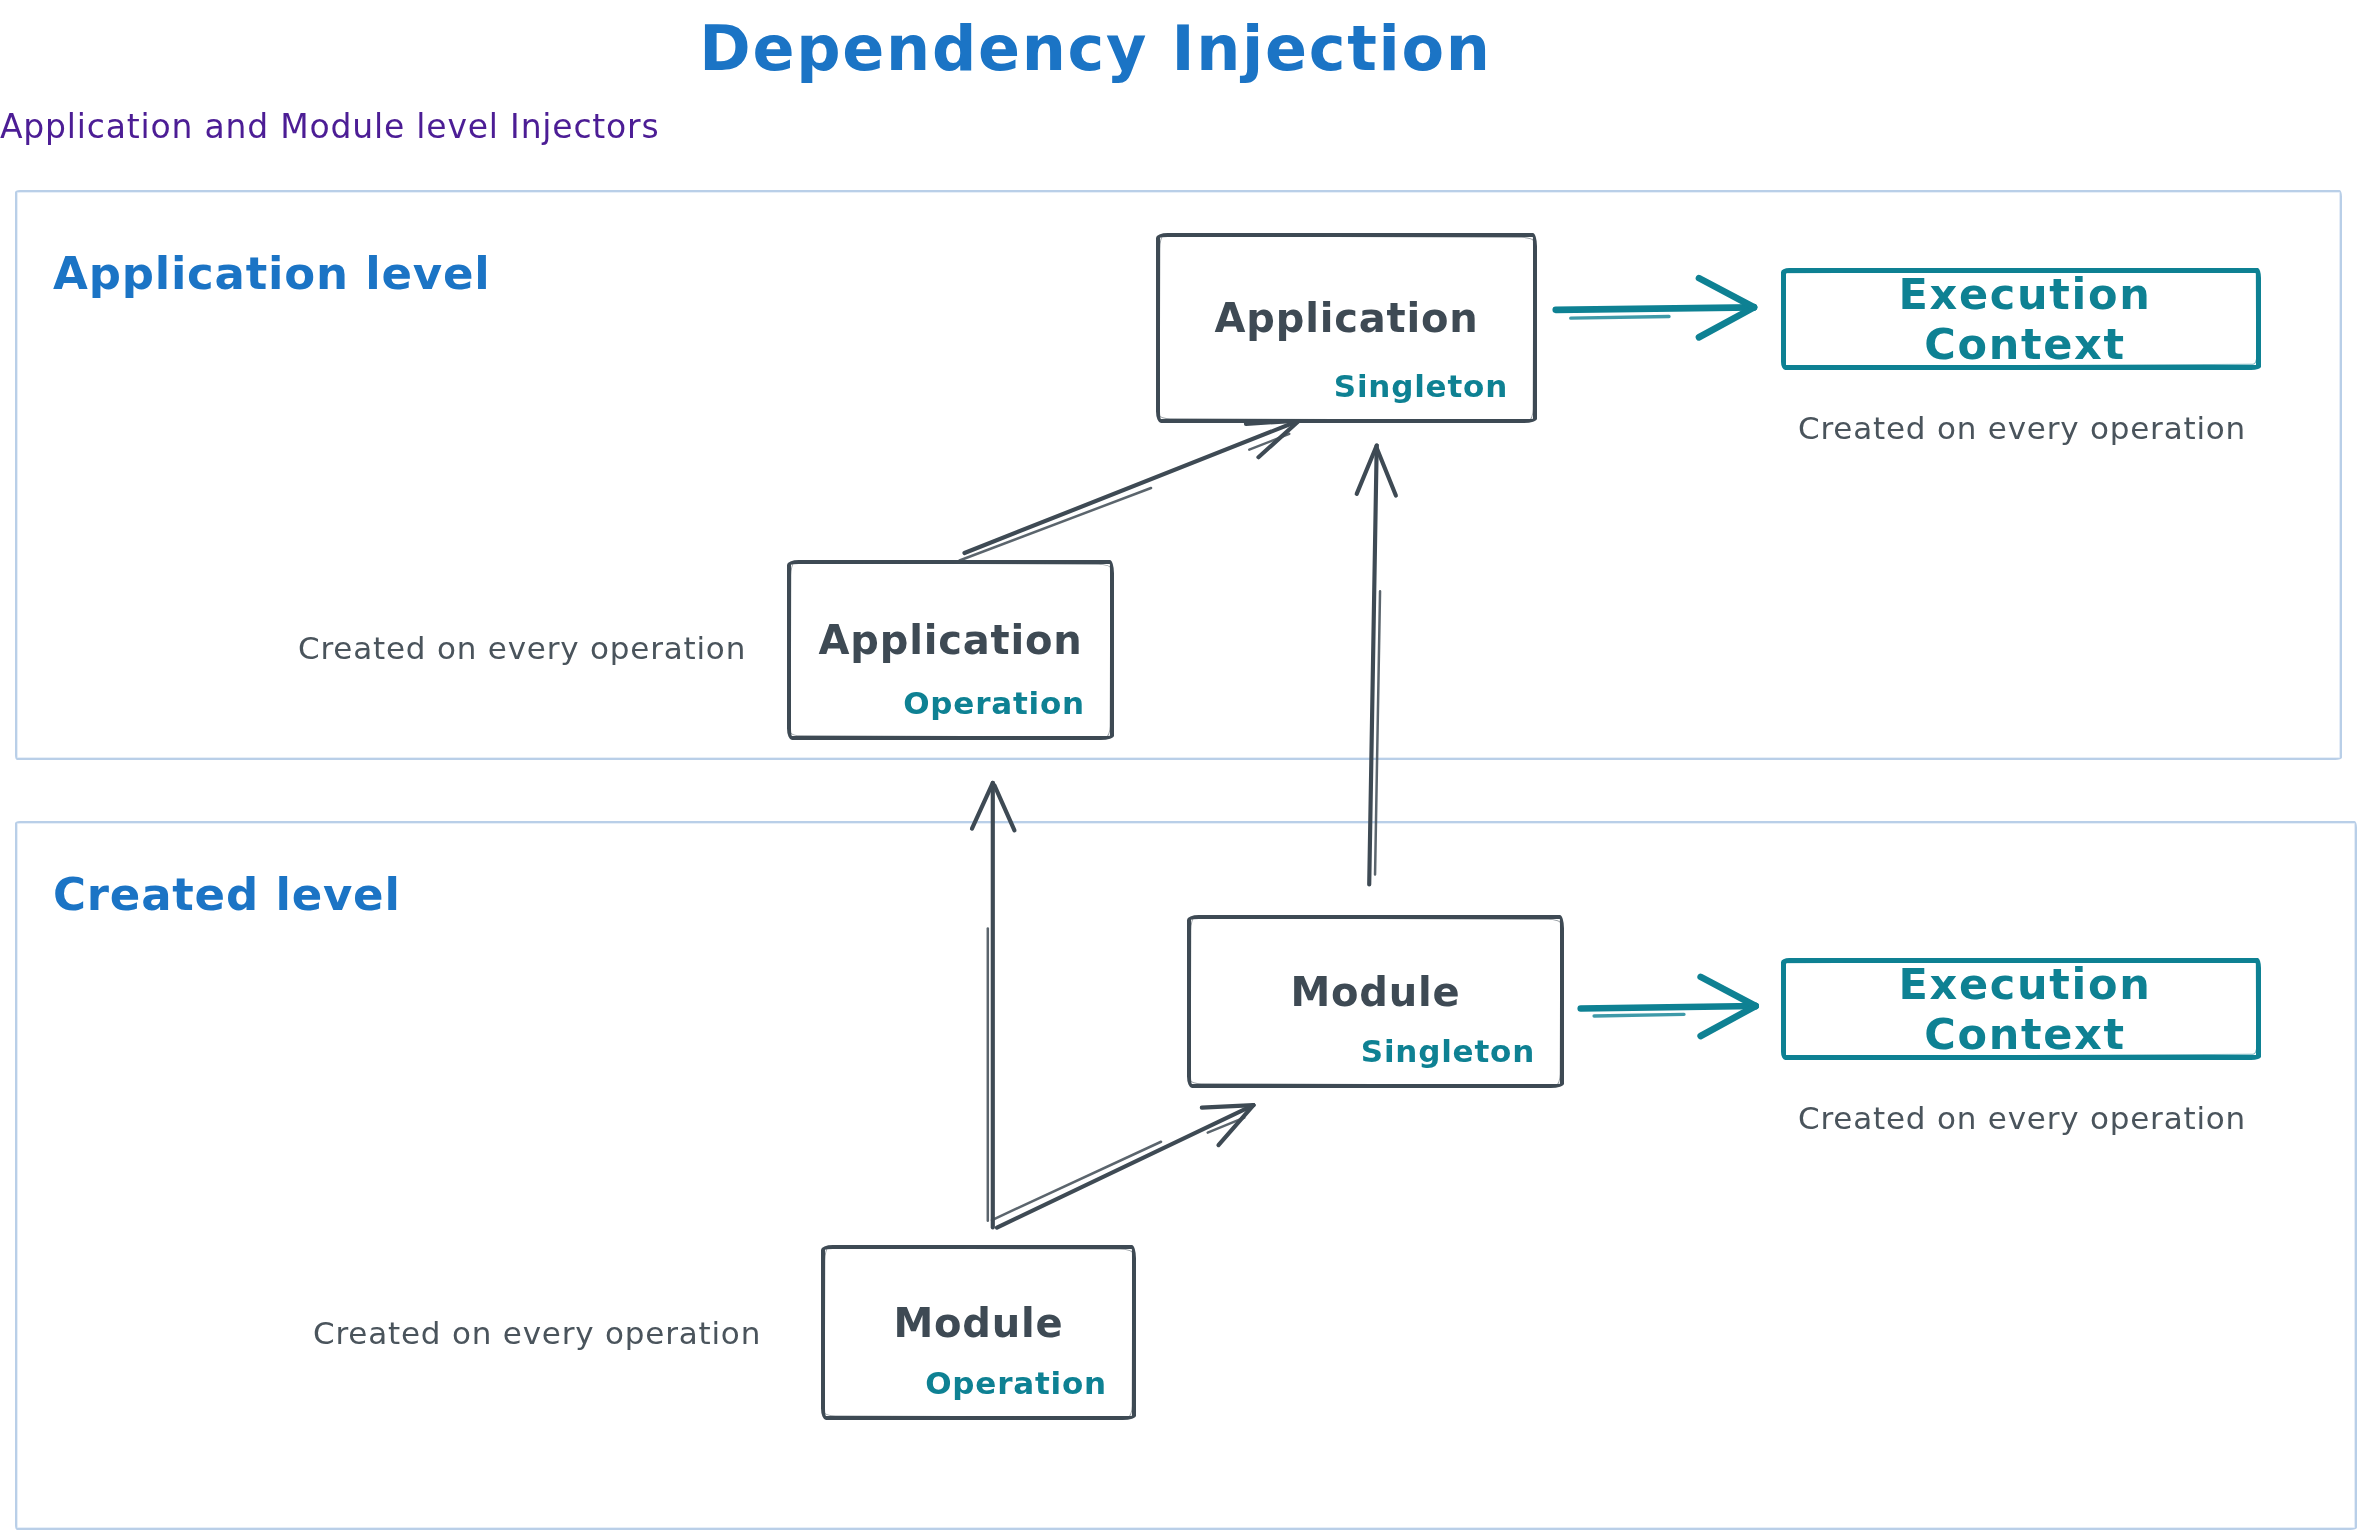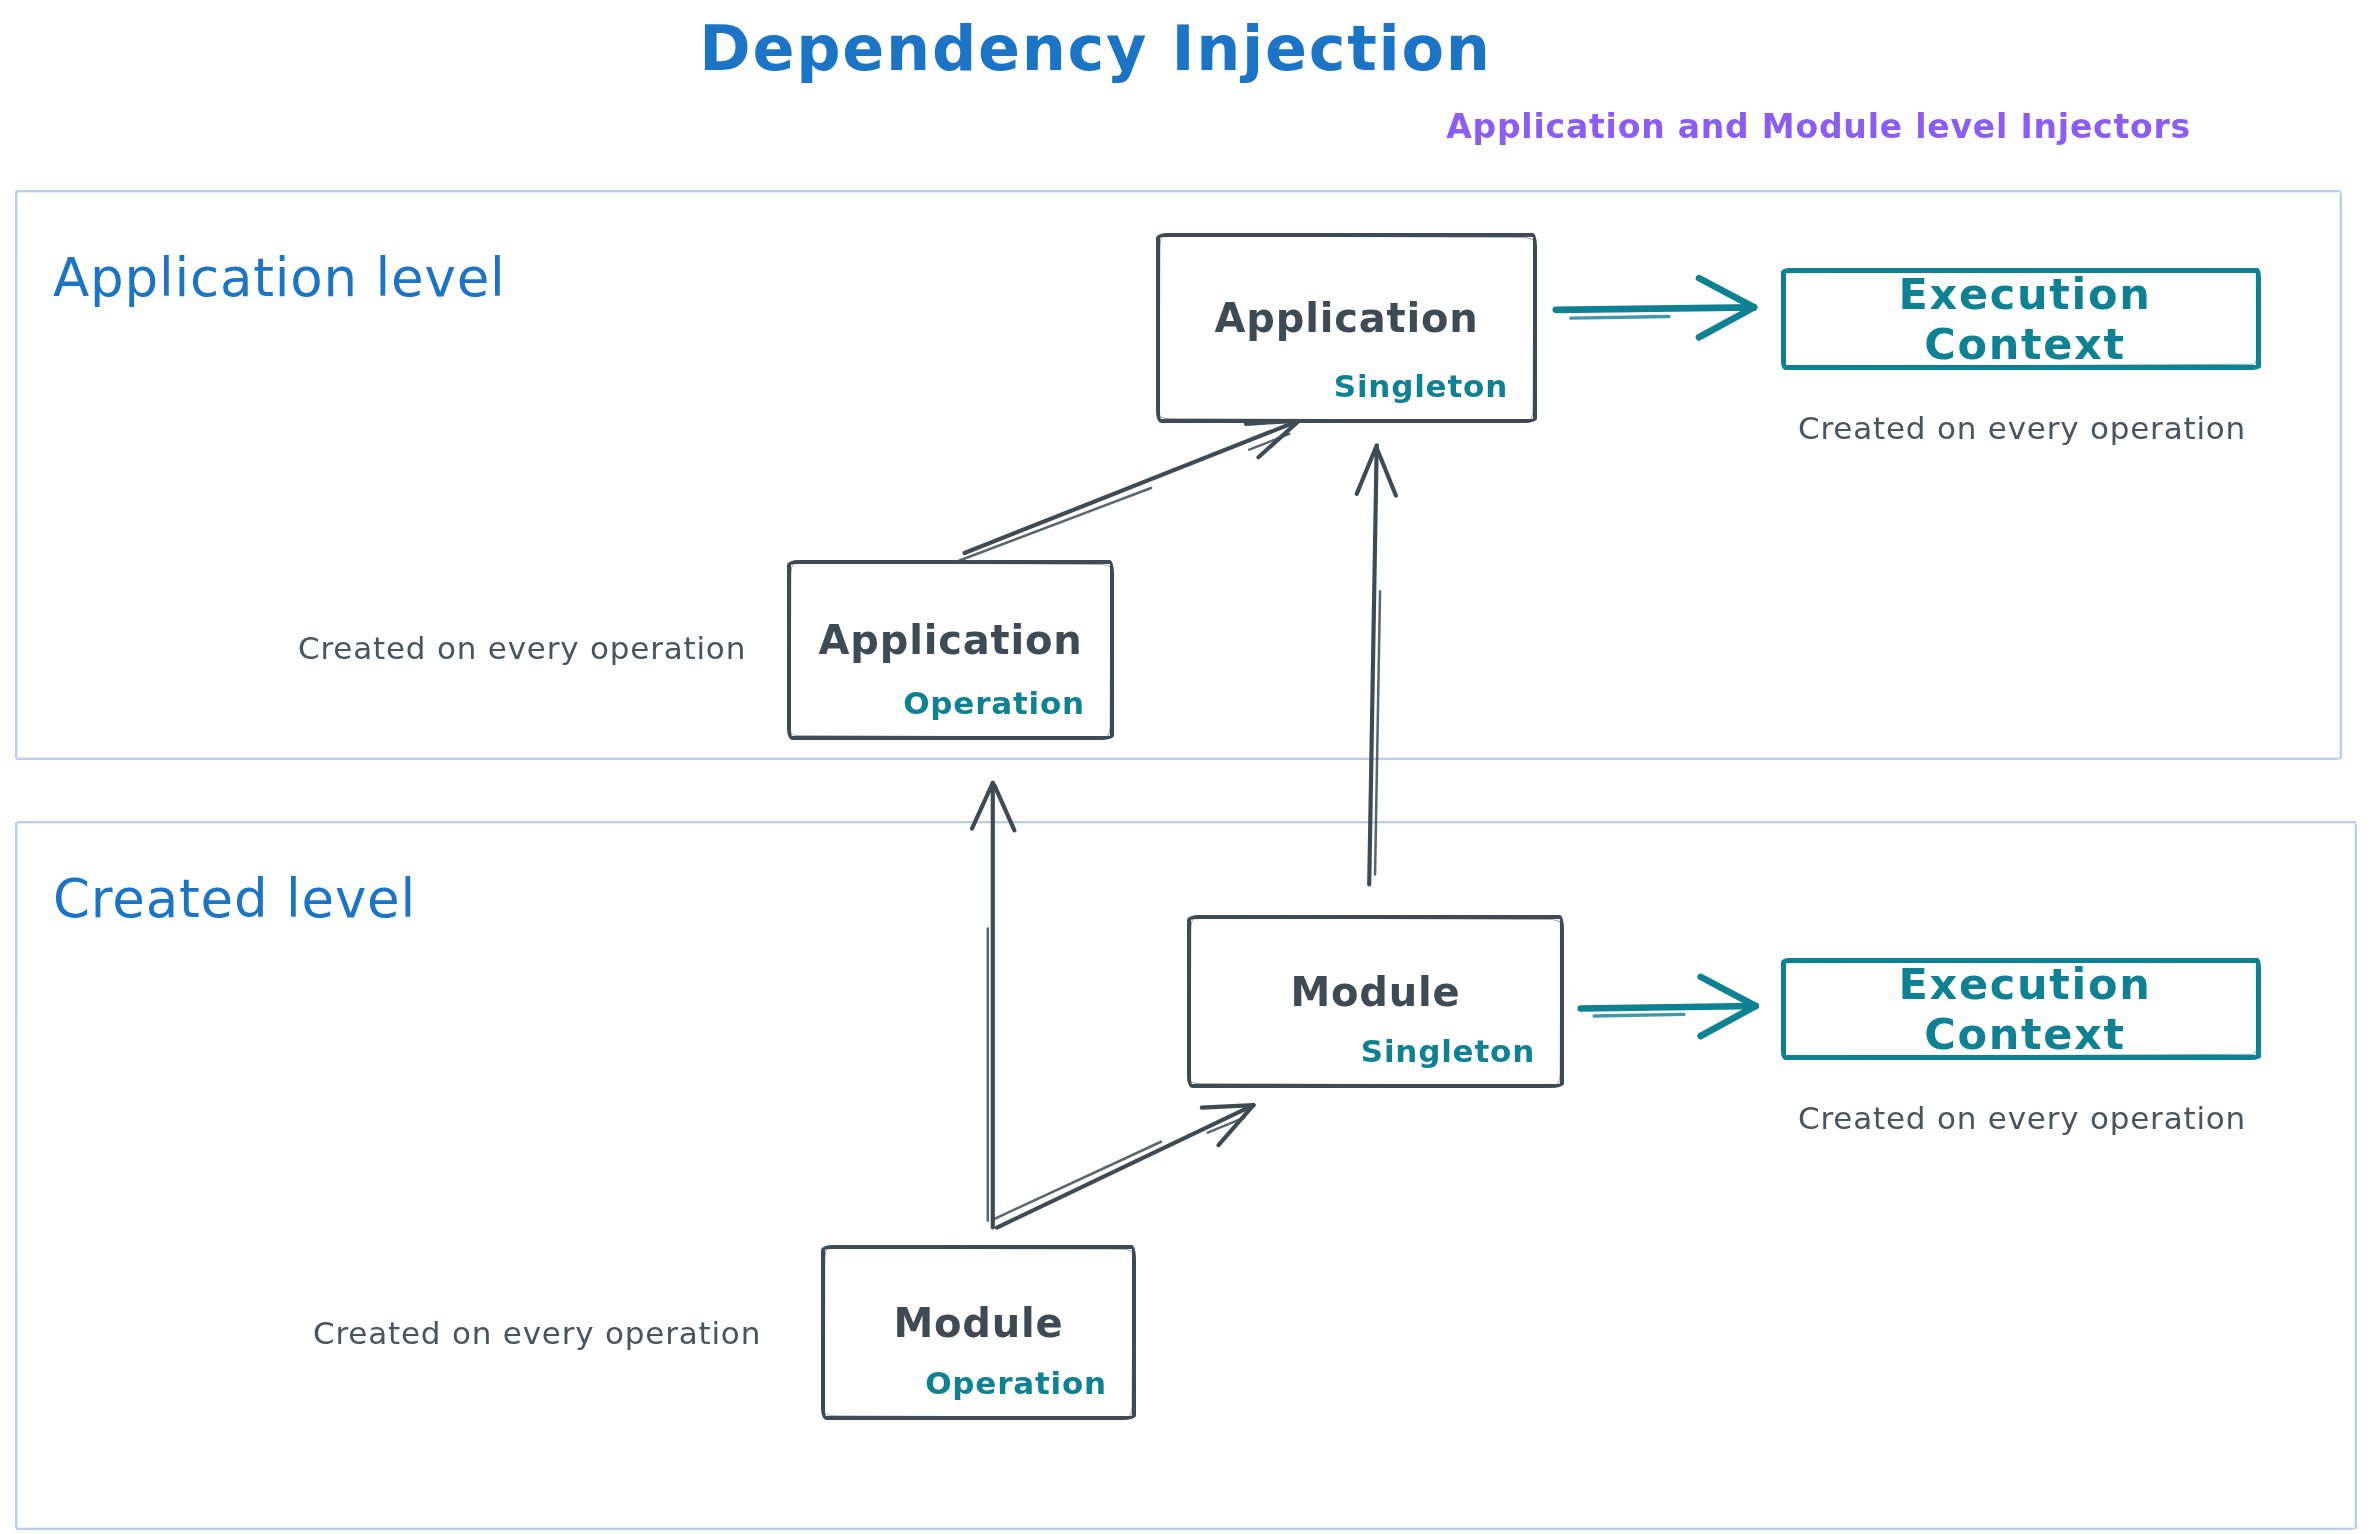--- a/index.html
+++ b/index.html
@@ -12,35 +12,35 @@
   *{margin:0;padding:0;box-sizing:border-box;}
   html,body{width:2377px;height:1534px;background:var(--background);overflow:hidden;
     font-family:"DejaVu Sans","Liberation Sans",sans-serif;}
   .stage{position:absolute;left:0;top:0;width:2377px;height:1534px;}
 
   .page-title{
     position:absolute;left:0;top:11.7px;width:2191px;text-align:center;
     color:var(--blue);font-size:62px;font-weight:700;letter-spacing:1.7px;
   }
   .page-subtitle{
-    position:absolute;left:0;top:107px;width:2191px;text-align:right;
-    color:#8b5cf6;font-size:33px;font-weight:700;letter-spacing:0.8px;
+    position:absolute;left:0;top:107px;width:2191px;text-align:left;
+    color:#4c1d95;font-size:33px;font-weight:400;letter-spacing:0.8px;
   }
 
   .level-container{
     position:absolute;background:transparent;
     border:2.5px solid var(--container-border);
     border-radius:5px 2.5px 6.7px 2.5px / 2.5px 6.7px 2.5px 5px;
     box-shadow:inset 0 0 0 0.8px rgba(185,207,232,.45);
   }
   #app-container{left:15px;top:190px;width:2327px;height:570px;}
   #module-container{left:15px;top:821px;width:2342px;height:709px;}
 
   .level-label{
-    position:absolute;color:var(--blue);font-size:53px;font-weight:400;letter-spacing:0.8px;
+    position:absolute;color:var(--blue);font-size:45px;font-weight:700;letter-spacing:0.8px;
   }
   #app-level-label{left:53px;top:247px;}
   #module-level-label{left:53px;top:868px;}
 
   .sketch-box{
     position:absolute;background:#fff;
     border:4.2px solid var(--dark-slate);
     border-radius:11.7px 4.2px 13.3px 5px / 5px 13.3px 4.2px 11.7px;
   }
   .sketch-box::before{

